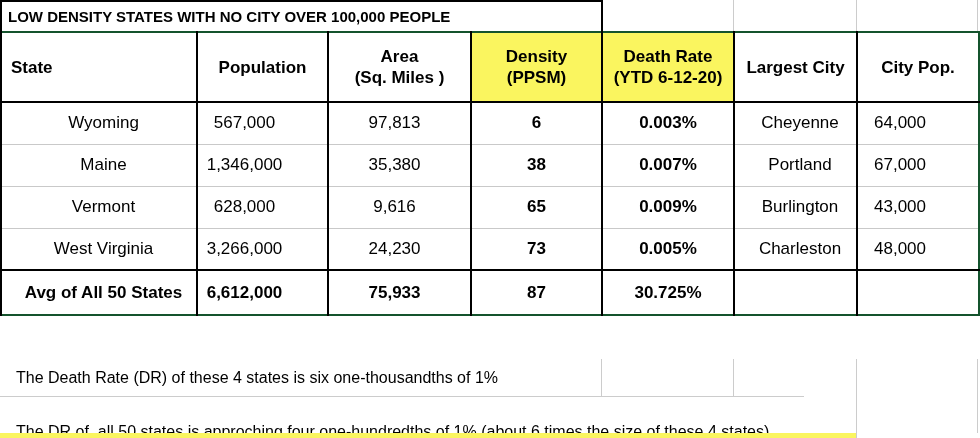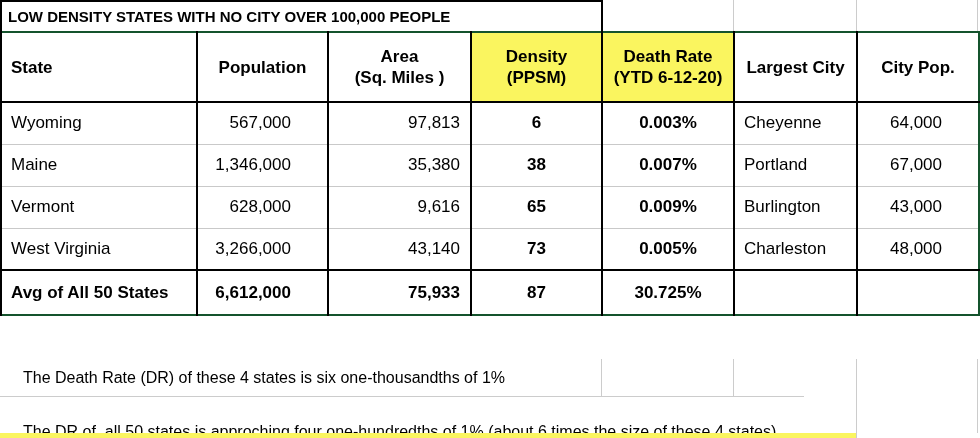--- a/index.html
+++ b/index.html
@@ -17,21 +17,21 @@
   }
   .gridv { position:absolute; width:1px; background:#cccccc; }
   
   table.main {
     position:absolute; top:31px; left:0; width:978px;
     border-collapse:collapse; table-layout:fixed;
     border:2px solid #14532d; background:#fff;
   }
   table.main th, table.main td {
     border-left:2px solid #000; overflow:hidden;
-    font-size:17px; vertical-align:middle;
+    font-size:17px; vertical-align:middle;text-align:center;
   }
   tr.hdr { height:70px; }
   tr.hdr th {
     border-bottom:2px solid #000; font-weight:bold;
     text-align:center; white-space:pre-line; line-height:21px;
   }
   tr.hdr th.al { text-align:left; }
   .yellow { background:#faf55f; }
   tr.data { height:42px; }
   tr.data td { border-bottom:1px solid #c9c9c9; }
@@ -40,21 +40,21 @@
   tr.sum td { font-weight:bold; }
   tr.sum.sum1 td { border-bottom:2px solid #000; }
   .al { text-align:left; padding-left:9px; }
   .ar { text-align:right; padding-right:36px; }
   .ar-area { padding-right:10px; }
   .ac { text-align:center; }
   .b { font-weight:bold; }
   
   .note {
     position:absolute; left:0; width:804px; background:#fff;
-    font-size:16px; display:flex; align-items:center; padding-left:23px;
+    font-size:16px; display:flex; align-items:center; padding-left:16px;
     border-bottom:1px solid #cccccc; white-space:pre; overflow:hidden;
   }
   .note1 { top:359px; height:38px; }
   .note2 { top:414px; height:36px; }
   .sliver {
     position:absolute; top:433px; left:0; width:857px; height:5px;
     background:#faf55f; border-right:1px solid #cccccc;
   }
 </style>
 </head>
@@ -117,21 +117,21 @@
       <td class="ar ar-area">9,616</td>
       <td class="ac b">65</td>
       <td class="ac b">0.009%</td>
       <td class="al">Burlington</td>
       <td class="ar">43,000</td>
     </tr>
 
     <tr class="data last">
       <td class="al">West Virginia</td>
       <td class="ar">3,266,000</td>
-      <td class="ar ar-area">43,140</td>
+      <td class="ar ar-area">24,230</td>
       <td class="ac b">73</td>
       <td class="ac b">0.005%</td>
       <td class="al">Charleston</td>
       <td class="ar">48,000</td>
     </tr>
 
 
     <tr class="sum sum2">
       <td class="al">Avg of All 50 States</td>
       <td class="ar">6,612,000</td>

